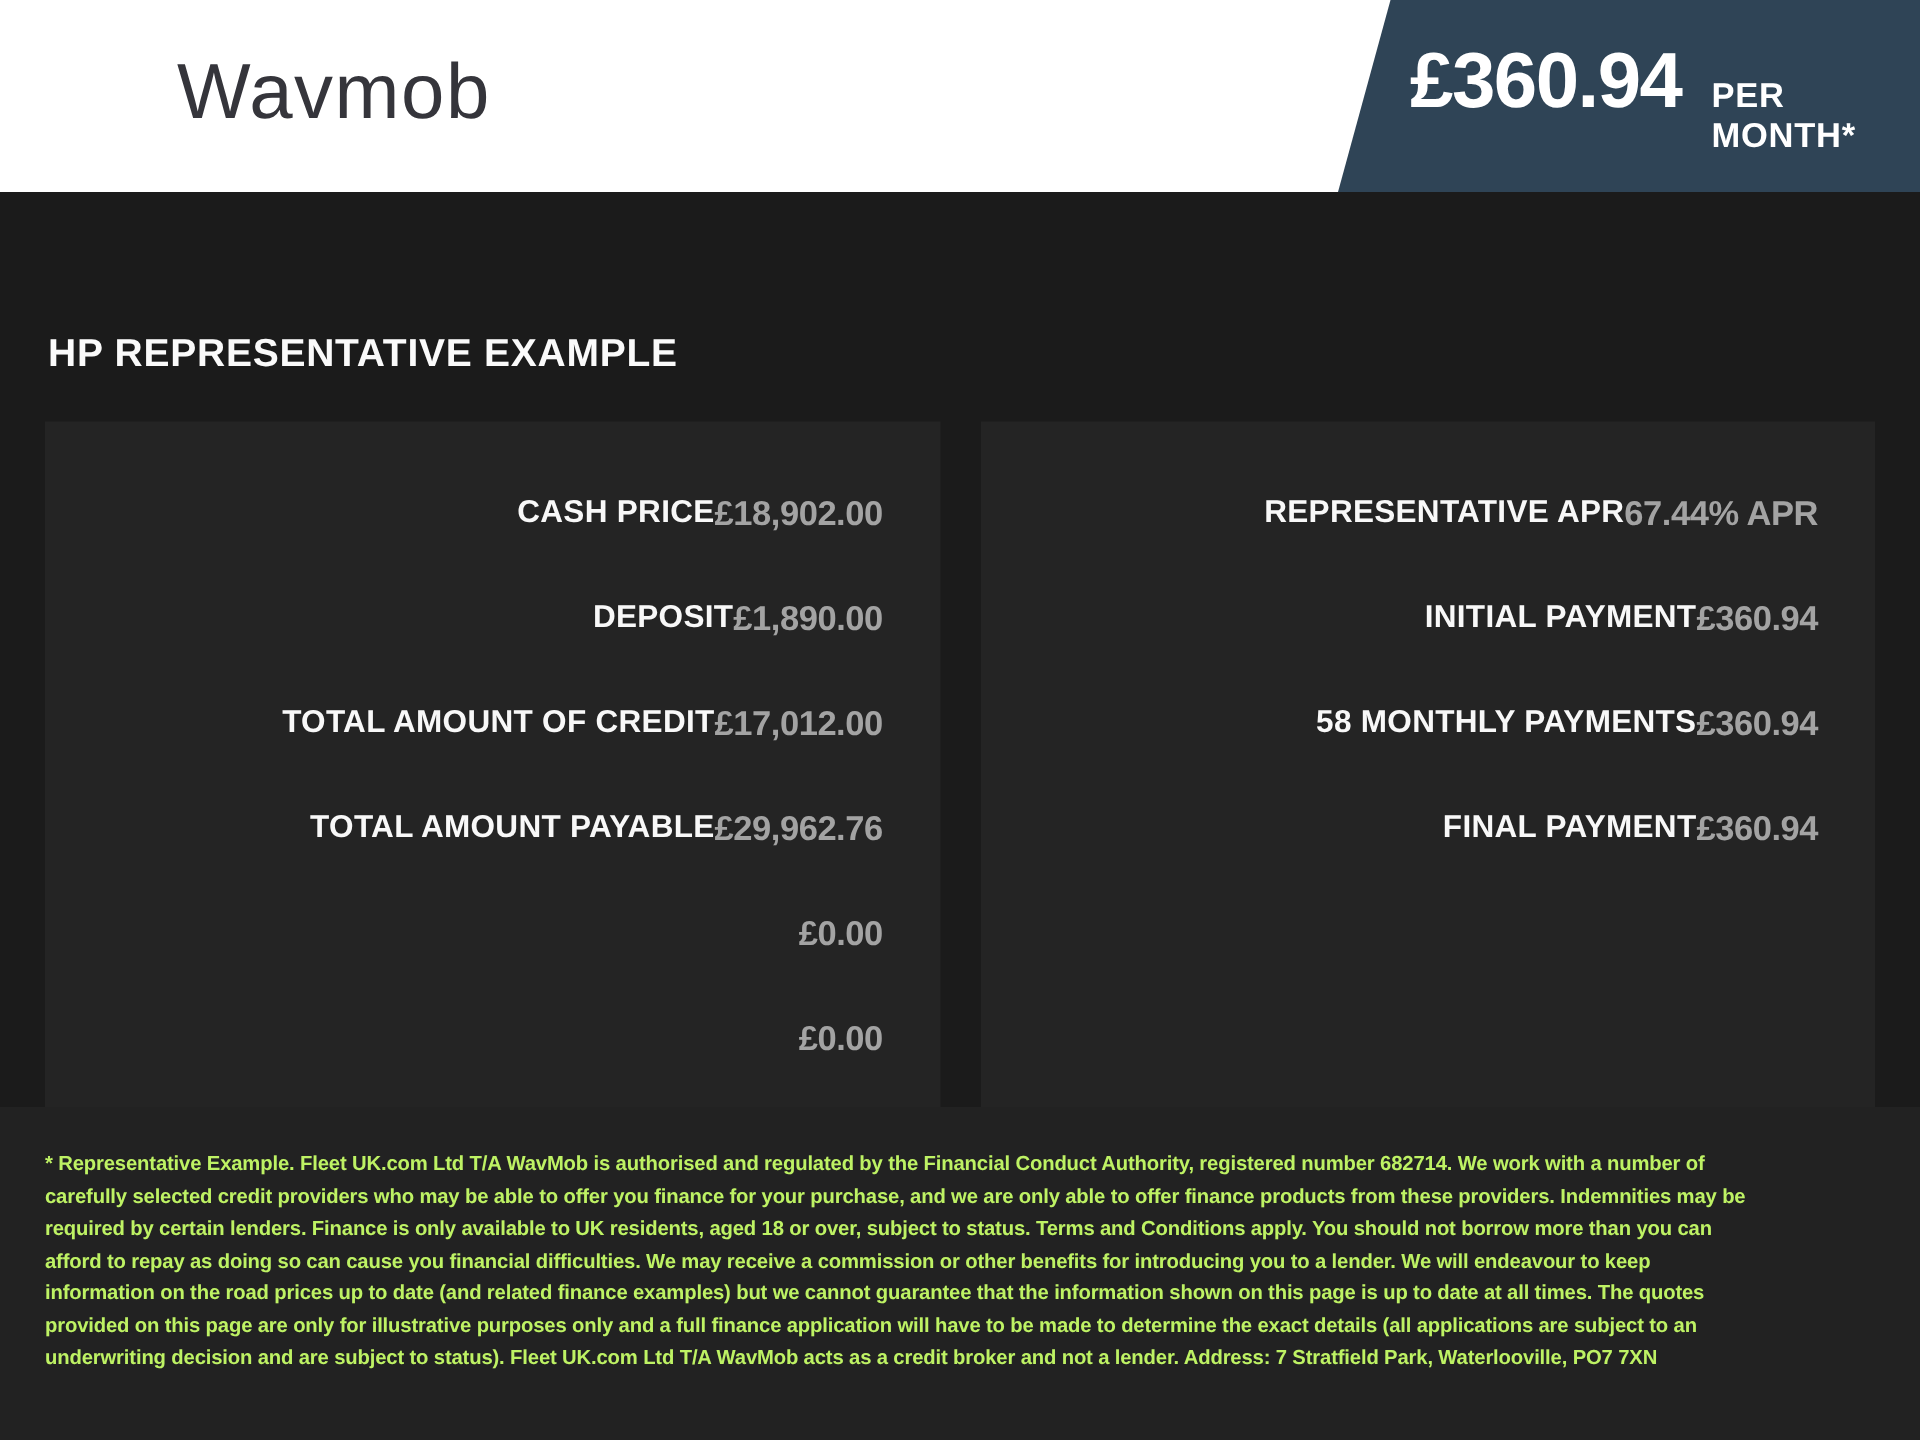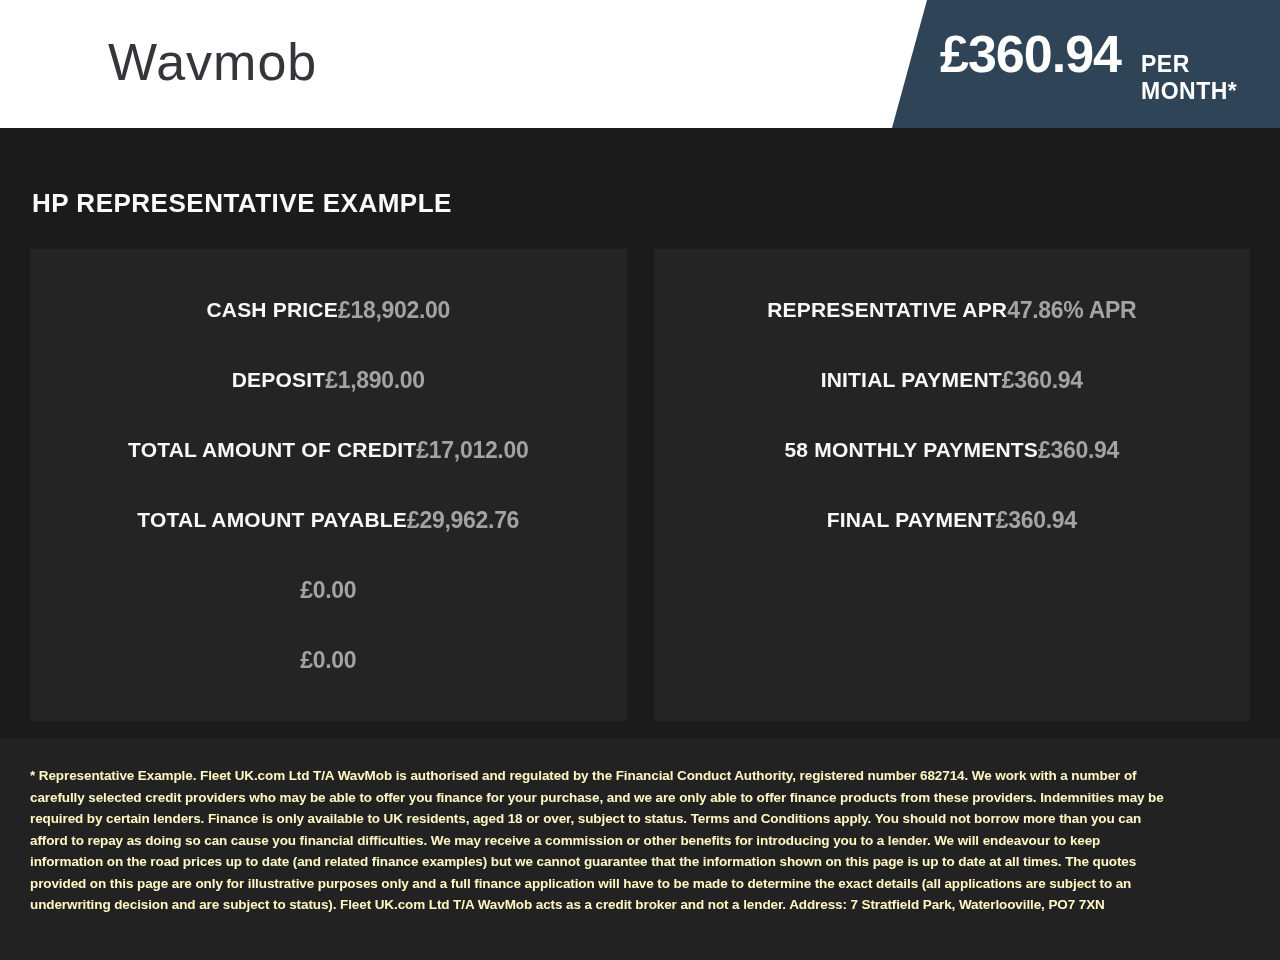--- a/index.html
+++ b/index.html
@@ -14,21 +14,21 @@
 
   
   .header {
     position: relative;
     height: 128px;
     background: #ffffff;
     flex: 0 0 auto;
   }
   .logo {
     position: absolute;
-    left: 108px;
+    left: 118px;
     top: 50%;
     transform: translateY(-54%);
     font-size: 52px;
     font-weight: 400;
     letter-spacing: 1px;
     color: #35353b;
   }
   .price-banner {
     position: absolute;
     right: 0;
@@ -65,36 +65,37 @@
     height: 610px;
     background: #1b1b1b;
     padding: 0 30px;
   }
   .section-title {
     color: #fafafa;
     font-size: 26px;
     font-weight: 700;
     letter-spacing: 0.5px;
     padding: 60px 2px 0;
+    margin-top: 32px;
   }
   .panels {
     margin-top: 30px;
     display: flex;
     gap: 27px;
   }
   .panel {
     background: #242424;
     width: 597px;
     height: 472px;
     padding: 26px 38px;
   }
   .finance-row {
     height: 70px;
     display: flex;
-    justify-content: center;
+    justify-content: flex-end;
     align-items: center;
   }
   .finance-label {
     color: #f8f8f8;
     font-size: 21px;
     font-weight: 700;
     letter-spacing: 0.2px;
   }
   .finance-value {
     color: #a3a3a3;
@@ -103,21 +104,21 @@
     letter-spacing: -0.3px;
   }
 
   
   .footer {
     flex: 1 1 auto;
     background: #222222;
     padding: 27px 30px 0;
   }
   .disclaimer {
-    color: #fef9c3;
+    color: #bef264;
     font-size: 13.5px;
     font-weight: 700;
     line-height: 21.5px;
     letter-spacing: -0.1px;
     max-width: 1140px;
   }
 </style>
 </head>
 <body>
 
@@ -157,21 +158,21 @@
         <span class="finance-value">£0.00</span>
       </div>
       <div class="finance-row">
         <span class="finance-value">£0.00</span>
       </div>
     </div>
 
     <div class="panel">
       <div class="finance-row">
         <span class="finance-label">REPRESENTATIVE APR</span>
-        <span class="finance-value">47.86% APR</span>
+        <span class="finance-value">67.44% APR</span>
       </div>
       <div class="finance-row">
         <span class="finance-label">INITIAL PAYMENT</span>
         <span class="finance-value">£360.94</span>
       </div>
       <div class="finance-row">
         <span class="finance-label">58 MONTHLY PAYMENTS</span>
         <span class="finance-value">£360.94</span>
       </div>
       <div class="finance-row">

